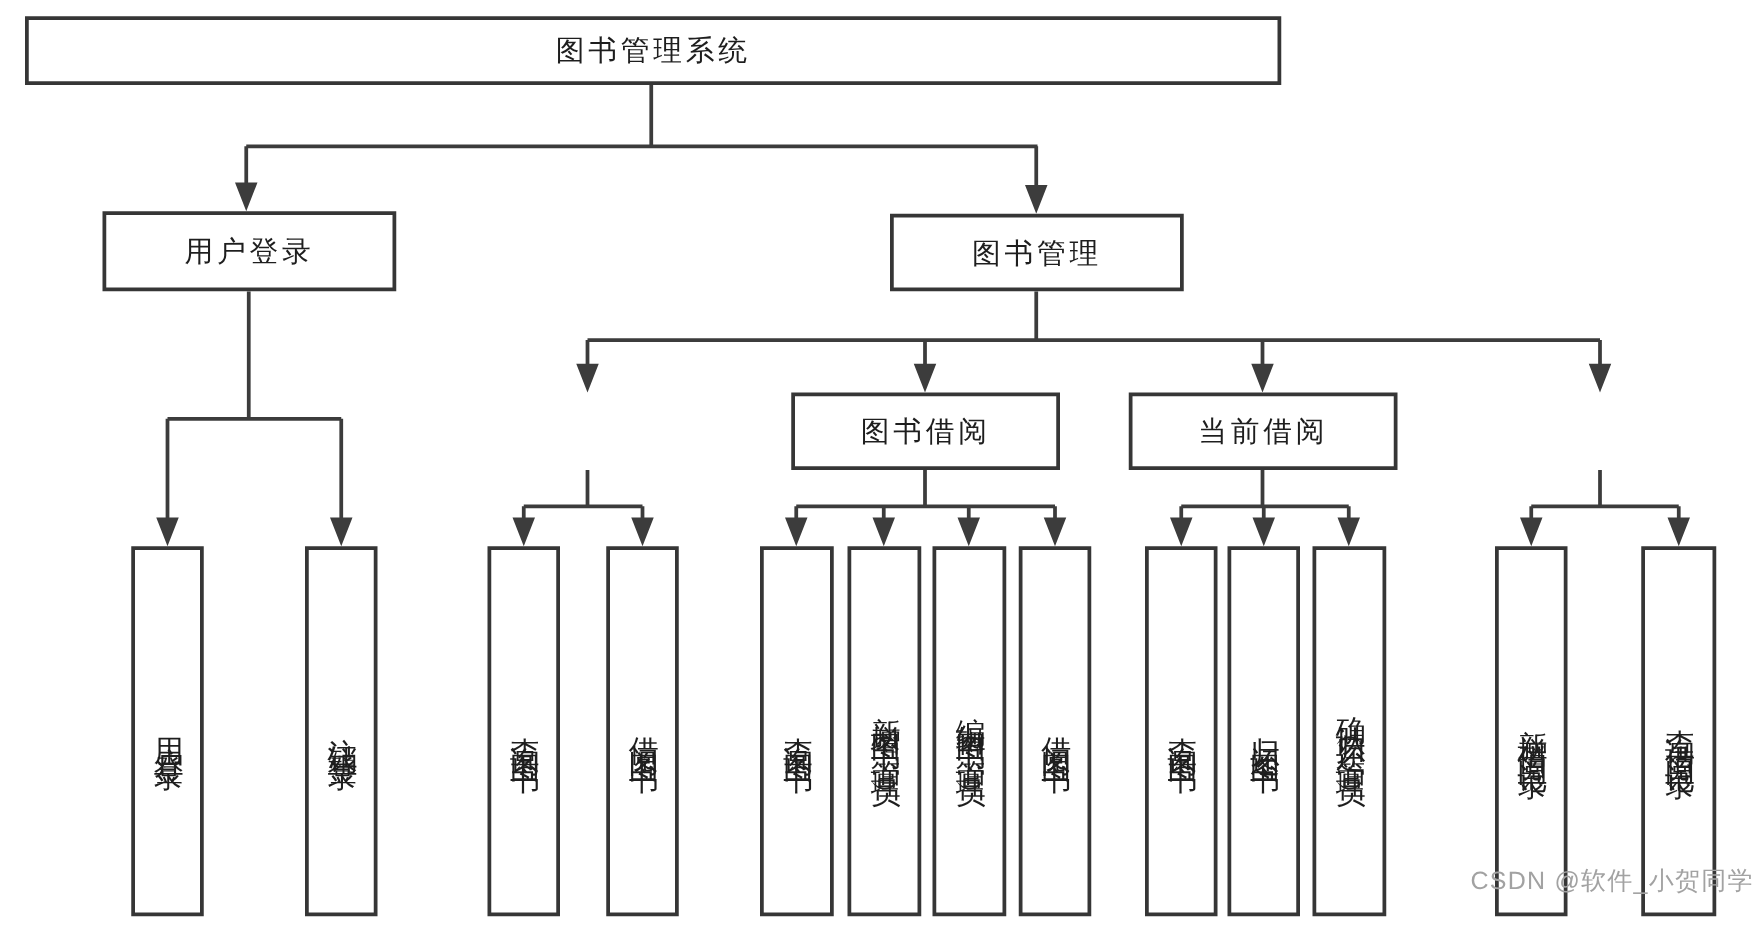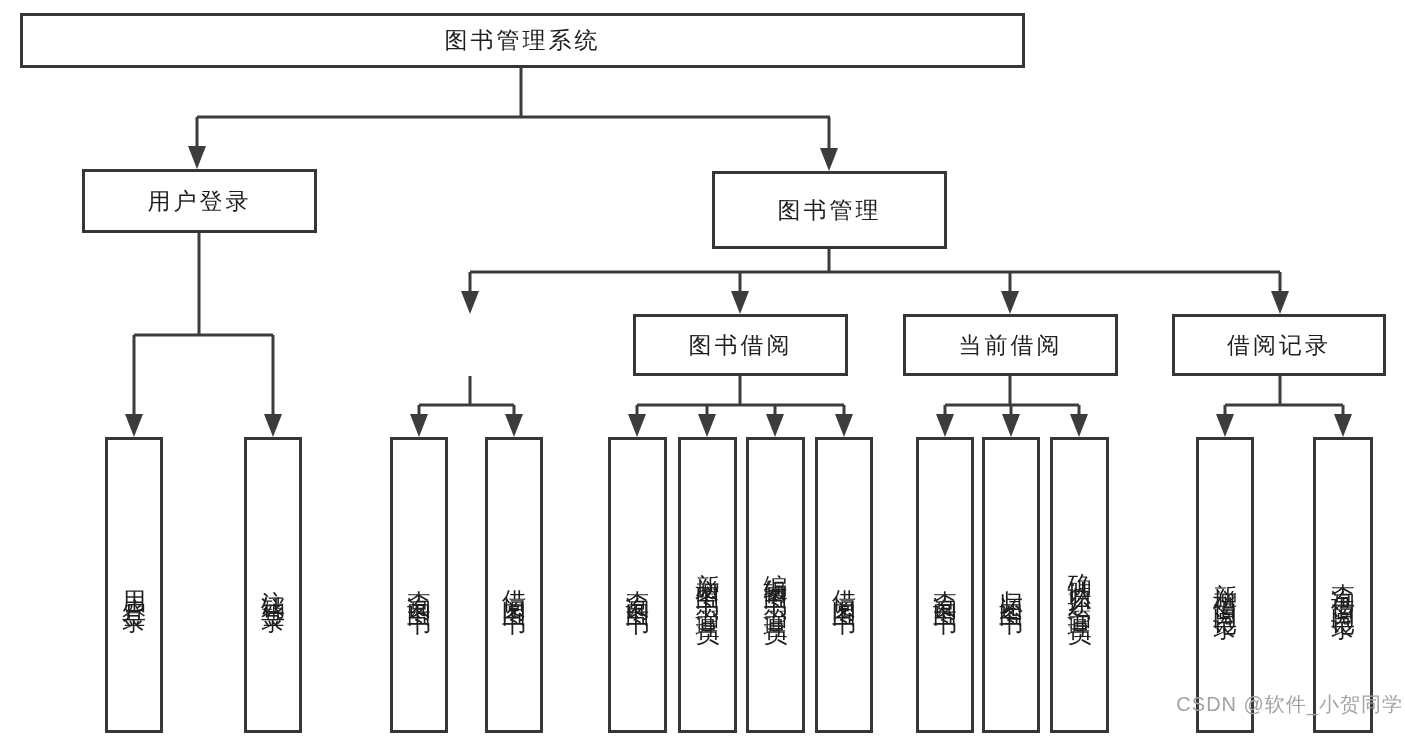--- a/index.html
+++ b/index.html
@@ -98,25 +98,24 @@
       M936 414h18l-9 23z
       M1002 414h18l-9 23z
       M1070 414h18l-9 23z
       M1216 414h18l-9 23z
       M1334 414h18l-9 23z"></path>
   </svg>
 
   <div class="box" style="left:20px;top:13px;width:1005px;height:55px">图书管理系统</div>
 
   <div class="box" style="left:82px;top:169px;width:235px;height:64px">用户登录</div>
-  <div class="box" style="left:712px;top:171px;width:235px;height:78px">图书管理</div>
+  <div class="box" style="left:712px;top:171px;width:235px;height:62px">图书管理</div>
 
   <div class="box" style="left:633px;top:314px;width:215px;height:62px">图书借阅</div>
   <div class="box" style="left:903px;top:314px;width:215px;height:62px">当前借阅</div>
-  <div class="box" style="left:1172px;top:314px;width:214px;height:62px">借阅记录</div>
 
   <div class="box vbox" style="left:105px;top:437px;width:58px;height:296px">用户登录</div>
   <div class="box vbox" style="left:244px;top:437px;width:58px;height:296px">注销登录</div>
 
   <div class="box vbox" style="left:390px;top:437px;width:58px;height:296px">查询图书</div>
   <div class="box vbox" style="left:485px;top:437px;width:58px;height:296px">借阅图书</div>
 
   <div class="box vbox" style="left:608px;top:437px;width:59px;height:296px">查询图书</div>
   <div class="box vbox" style="left:678px;top:437px;width:59px;height:296px">新增图书（管理员）</div>
   <div class="box vbox" style="left:746px;top:437px;width:59px;height:296px">编辑图书（管理员）</div>

